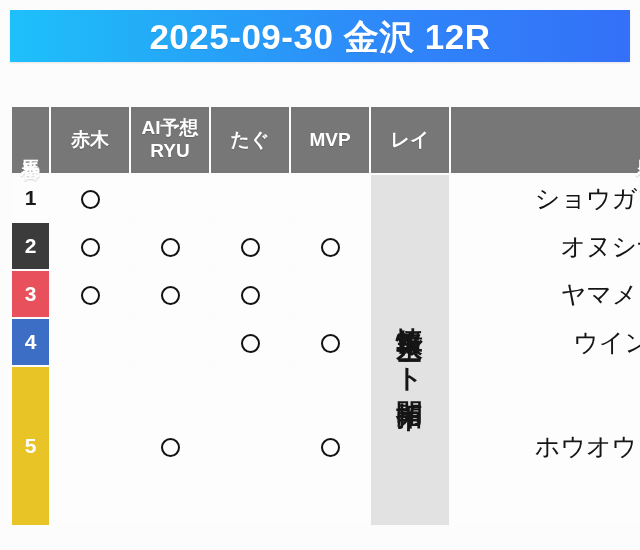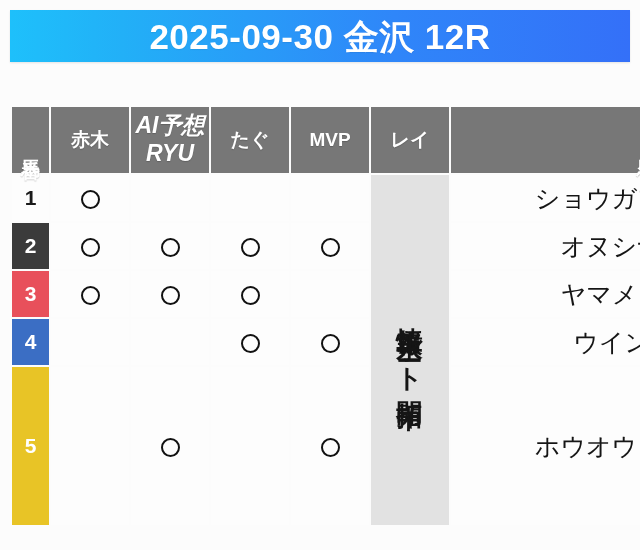--- a/index.html
+++ b/index.html
@@ -86,23 +86,22 @@
   }
   th .vert {
     writing-mode: vertical-rl;
     text-orientation: upright;
     display: inline-block;
     line-height: 1.15;
     letter-spacing: 1px;
   }
   th .two-line {
     display: block;
-    font-size: 23px;
+    font-size: 19px;
     line-height: 1.2;
-    font-style: italic;
   }
 
   tbody td {
     background: #fdfdfd;
     height: 46px;
     font-size: 22px;
     color: #111;
   }
 
   

